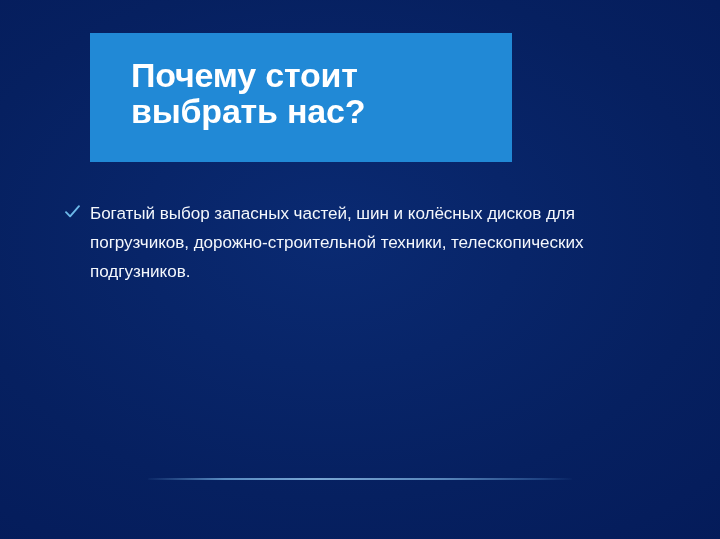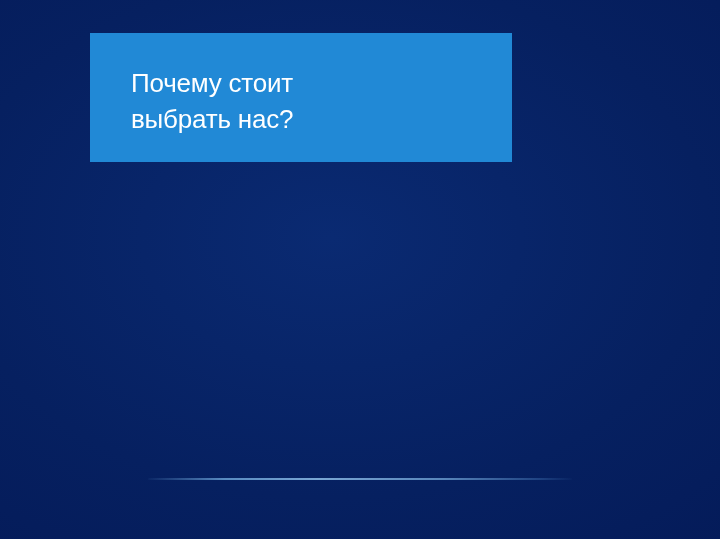--- a/index.html
+++ b/index.html
@@ -29,25 +29,25 @@
     position: absolute;
     left: 90px;
     top: 33px;
     width: 422px;
     height: 129px;
     background: #2189d6;
   }
   .heading-text {
     position: absolute;
     left: 41px;
-    top: 32px;
+    top: 24px;
     width: 360px;
     color: #ffffff;
-    font-weight: normal;
-    font-size: 26px;
+    font-weight: bold;
+    font-size: 34px;
     line-height: 36px;
     letter-spacing: -0.2px;
     white-space: pre-line;
   }
 
   
   .bullet-list {
     position: absolute;
     left: 62px;
     top: 199px;
@@ -143,19 +143,27 @@
 
   <div class="heading-box">
     <div class="heading-text">Почему стоит
 выбрать нас?</div>
   </div>
 
   <div class="bullet-list">
 
 
 
+    <div class="bullet-item">
+      <span class="check-icon">
+        <svg viewBox="0 0 17 17" xmlns="http://www.w3.org/2000/svg" aria-hidden="true">
+          <path d="M2 9.2 L6.1 13.3 L15 3.2" fill="none" stroke="#6cb8e8" stroke-width="1.9" stroke-linecap="round" stroke-linejoin="round"></path>
+        </svg>
+      </span>
+      <span class="bullet-text"><b></b><span>Богатый выбор запасных частей, шин и колёсных дисков для погрузчиков, дорожно-строительной техники, телескопических подгузников.</span></span>
+    </div>
 
   </div>
 
   <div class="divider"></div>
 
 
 </div>
 
 </body></html>

